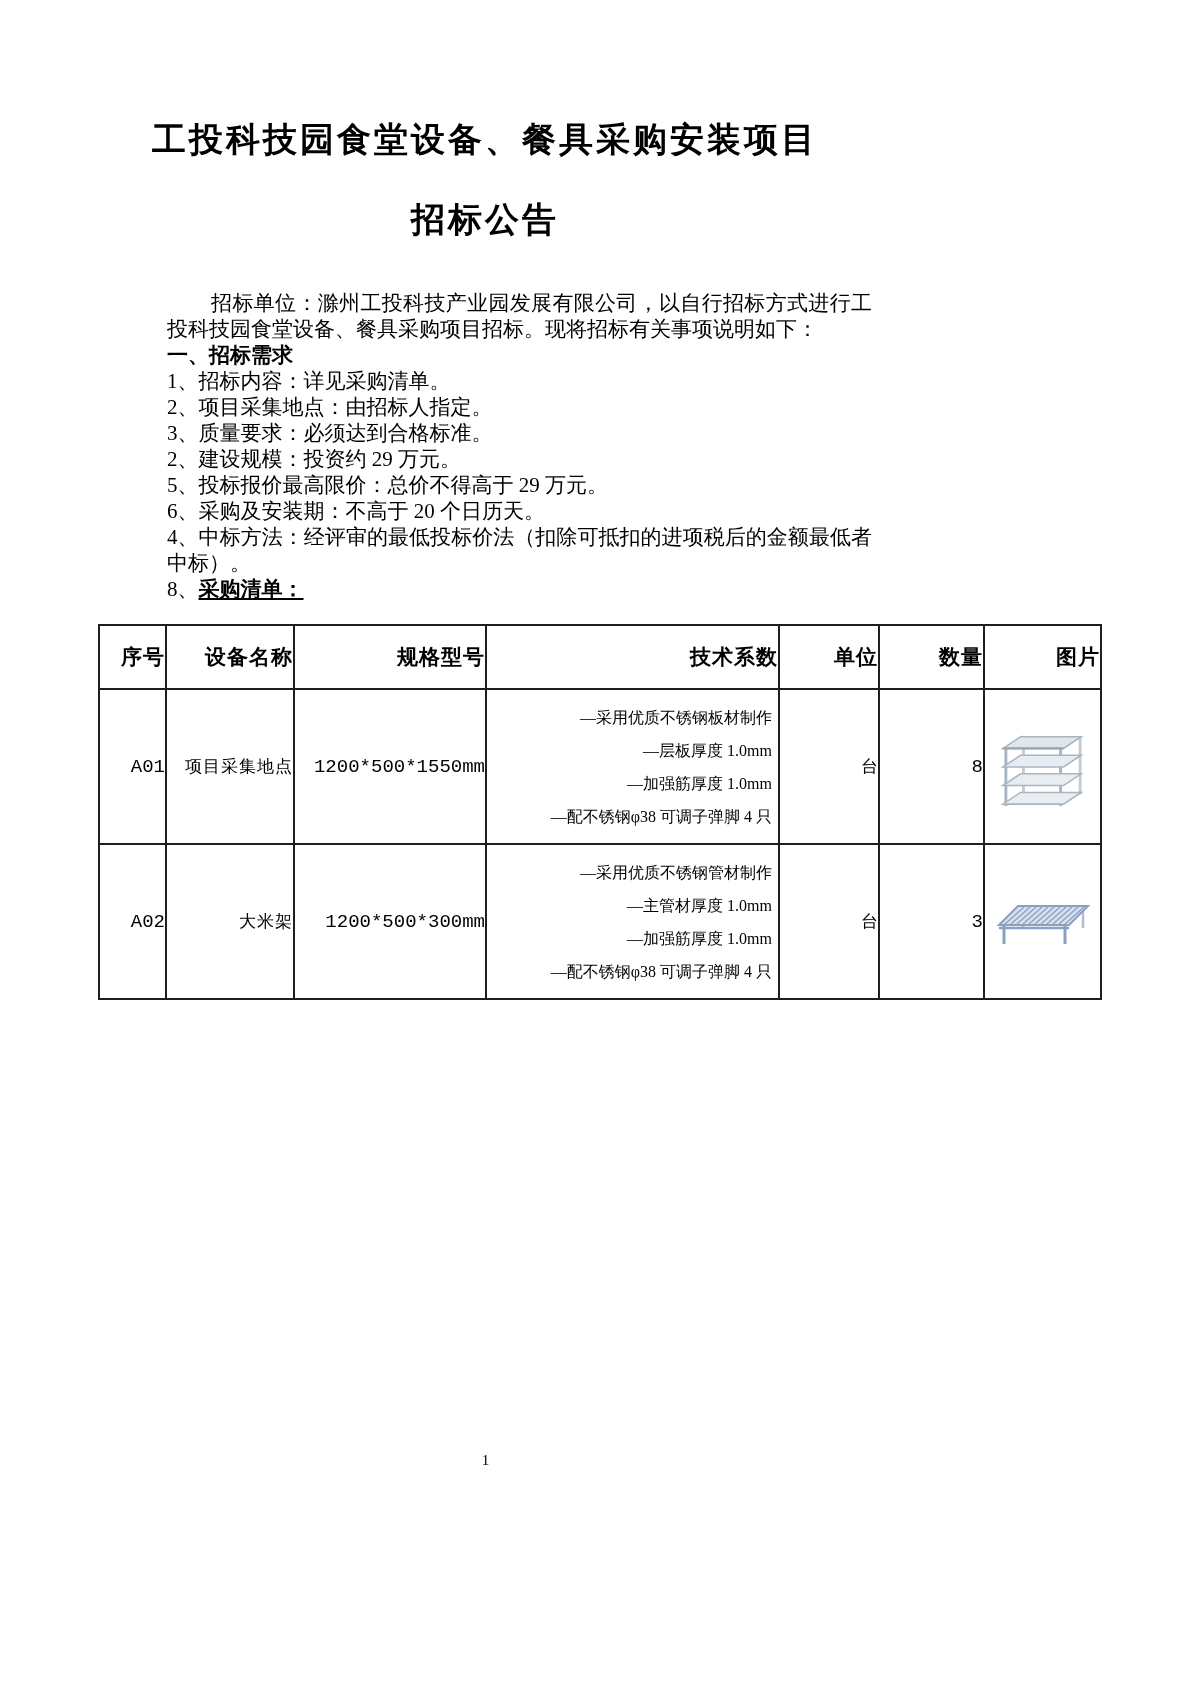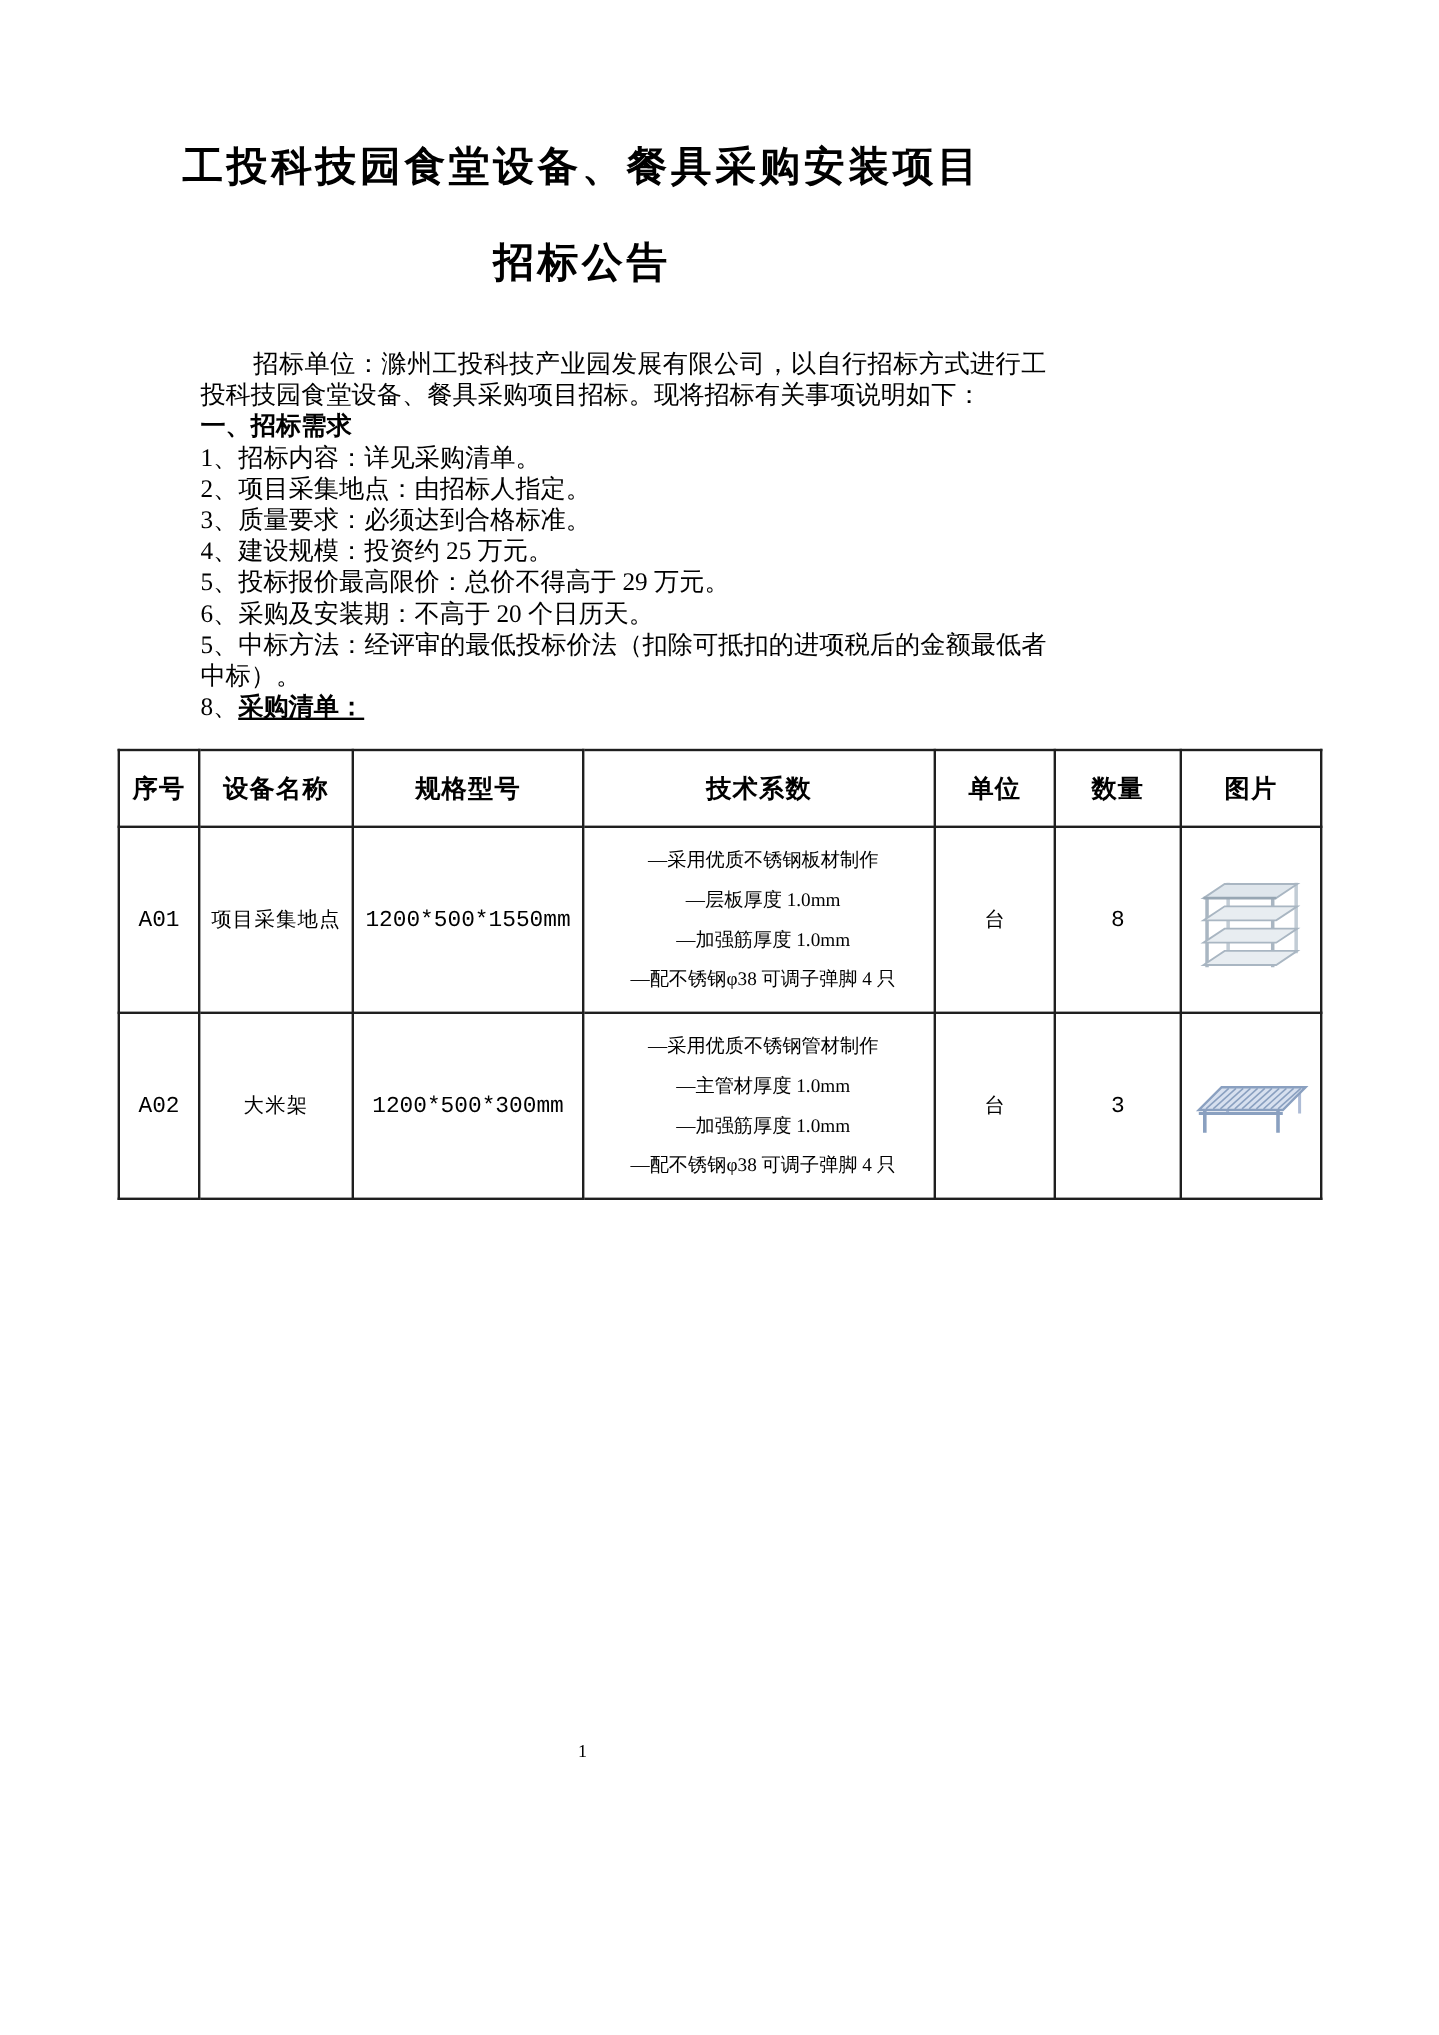--- a/index.html
+++ b/index.html
@@ -41,21 +41,21 @@
   .list-item { text-align: justify; }
   .bold-label { font-weight: bold; text-decoration: underline; }
   table.procurement {
     margin-top: 22px;
     width: 1002px;
     border-collapse: collapse;
     table-layout: fixed;
   }
   table.procurement th, table.procurement td {
     border: 2px solid #1f1f1f;
-    text-align: center;
+    text-align: right;
     vertical-align: middle;
     overflow: hidden;
   }
   table.procurement th {
     font-size: 21px;
     font-weight: bold;
     height: 64px;
     letter-spacing: 1px;
   }
   table.procurement td { height: 155px; }
@@ -98,24 +98,24 @@
 
     <div class="doc-title">工投科技园食堂设备、餐具采购安装项目</div>
     <div class="doc-title second">招标公告</div>
 
     <div class="text-block">
       <p class="intro">招标单位：滁州工投科技产业园发展有限公司，以自行招标方式进行工投科技园食堂设备、餐具采购项目招标。现将招标有关事项说明如下：</p>
       <p class="section-heading">一、招标需求</p>
       <p class="list-item">1、招标内容：详见采购清单。</p>
       <p class="list-item">2、项目采集地点：由招标人指定。</p>
       <p class="list-item">3、质量要求：必须达到合格标准。</p>
-      <p class="list-item">4、建设规模：投资约 25 万元。</p>
+      <p class="list-item">2、建设规模：投资约 29 万元。</p>
       <p class="list-item">5、投标报价最高限价：总价不得高于 29 万元。</p>
       <p class="list-item">6、采购及安装期：不高于 20 个日历天。</p>
-      <p class="list-item">5、中标方法：经评审的最低投标价法（扣除可抵扣的进项税后的金额最低者中标）。</p>
+      <p class="list-item">4、中标方法：经评审的最低投标价法（扣除可抵扣的进项税后的金额最低者中标）。</p>
       <p class="list-item"><span>8、</span><span class="bold-label">采购清单：</span></p>
     </div>
 
     <table class="procurement">
       <colgroup>
         <col class="col-seq">
           <col class="col-name">
           <col class="col-spec">
         <col class="col-tech">
           <col class="col-unit">

